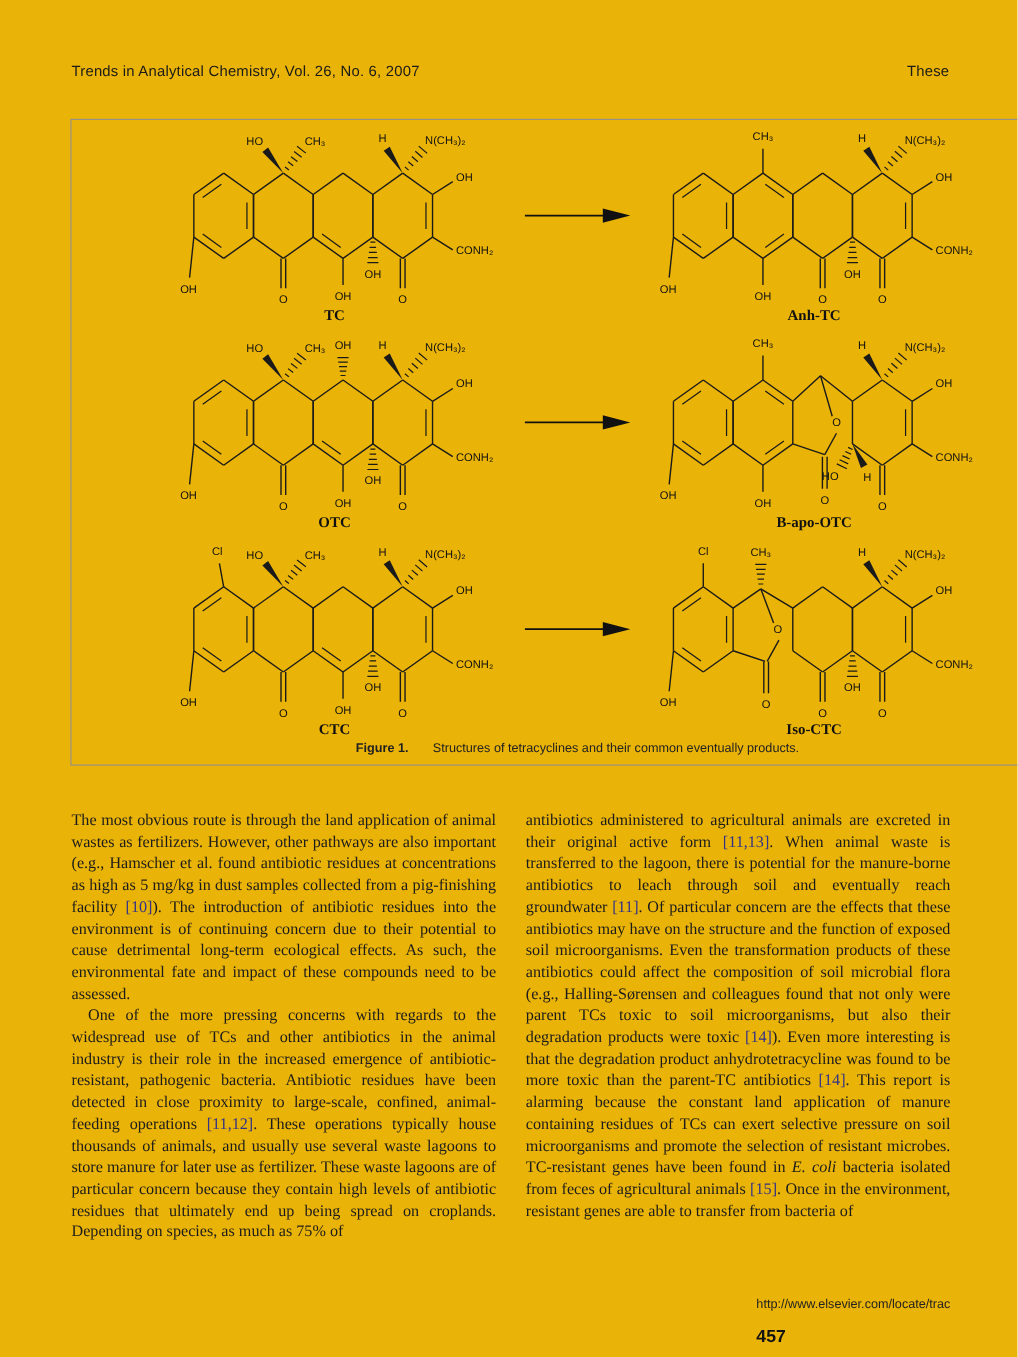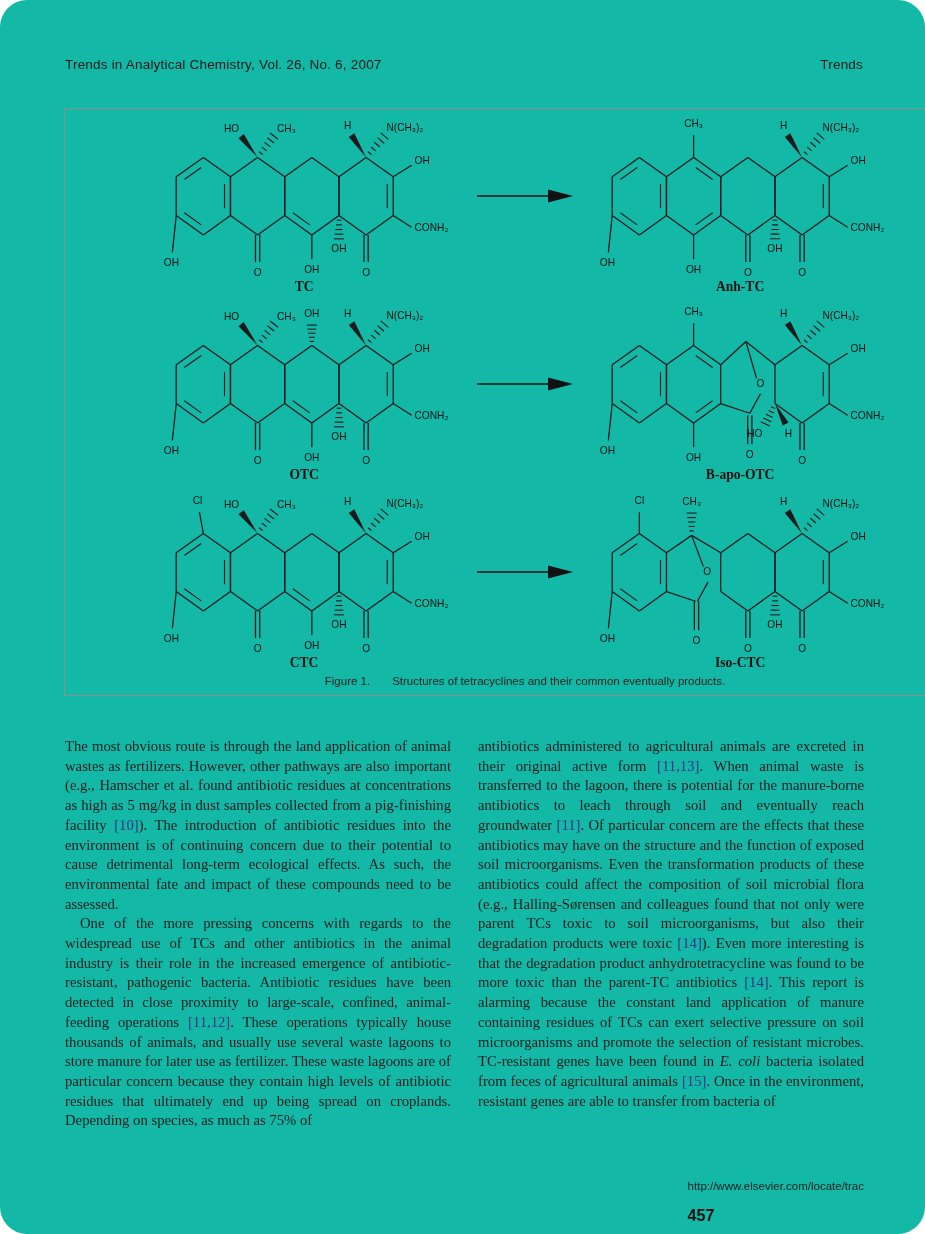--- a/index.html
+++ b/index.html
@@ -1,44 +1,44 @@
 <!DOCTYPE html>
 <html><head>
 <meta charset="utf-8">
 <style>
   html,body{margin:0;padding:0;background:#ffffff;}
-  .page{position:relative;width:925px;height:1234px;background:#14b8a6;overflow:hidden;
-        font-family:"Liberation Serif",serif;color:#1c1c1c;border-radius:27px;}
+  .page{position:relative;width:925px;height:1234px;background:#eab308;overflow:hidden;
+        font-family:"Liberation Serif",serif;color:#1c1c1c;}
   .hdr{position:absolute;top:57px;left:65px;right:62px;display:flex;justify-content:space-between;
        font-family:"Liberation Sans","DejaVu Sans",sans-serif;font-size:13.5px;color:#1a1a1a;letter-spacing:.2px;}
   .figbox{position:absolute;top:108px;left:64px;width:922px;height:588px;border:1px solid #8f8f8f;box-sizing:border-box;}
   .fig-row{display:flex;justify-content:center;align-items:flex-start;gap:10px;height:188px;}
   .mol-svg{width:320px;height:186px;display:block;}
   .arrow-svg{margin-top:79px;flex:0 0 auto;}
   .fig-caption{position:absolute;bottom:8px;left:0;width:100%;text-align:center;
        font-family:"Liberation Sans","DejaVu Sans",sans-serif;font-size:11.5px;color:#222;}
-  .fig-caption .cap-label{font-weight:normal;margin-right:22px;}
+  .fig-caption .cap-label{font-weight:bold;margin-right:22px;}
   .body{position:absolute;top:737px;left:65px;width:799px;display:flex;gap:27px;justify-content:flex-end;}
   .col{width:386px;}
   .body-p{margin:0;font-size:14.7px;line-height:19.7px;text-align:justify;}
   .body-p.indent{text-indent:15px;}
   .cite{color:#333387;}
   .ital{font-style:italic;}
   .footer{position:absolute;top:1180px;right:61px;display:flex;align-items:baseline;gap:15px;flex-direction:column;}
   .footer-url{font-family:"Liberation Sans","DejaVu Sans",sans-serif;font-size:11.5px;color:#222;}
   .footer-page{font-family:Liberation Sans, sans-serif;font-size:16px;font-weight:bold;color:#111;}
 </style>
 </head>
 <body>
 
 <div class="page">
 
   <div class="hdr">
     <span>Trends in Analytical Chemistry, Vol. 26, No. 6, 2007</span>
-    <span>Trends</span>
+    <span>These</span>
   </div>
 
   <div class="figbox">
     <div class="fig-row">
       <svg class="mol-svg" viewBox="0 0 330 192">
           <line x1="30" y1="70" x2="58" y2="50" stroke="#1a1a1a" stroke-width="1.3"></line>
           <line x1="58" y1="50" x2="86" y2="70" stroke="#1a1a1a" stroke-width="1.3"></line>
           <line x1="86" y1="70" x2="86" y2="110" stroke="#1a1a1a" stroke-width="1.3"></line>
           <line x1="86" y1="110" x2="58" y2="130" stroke="#1a1a1a" stroke-width="1.3"></line>
           <line x1="58" y1="130" x2="30" y2="110" stroke="#1a1a1a" stroke-width="1.3"></line>

